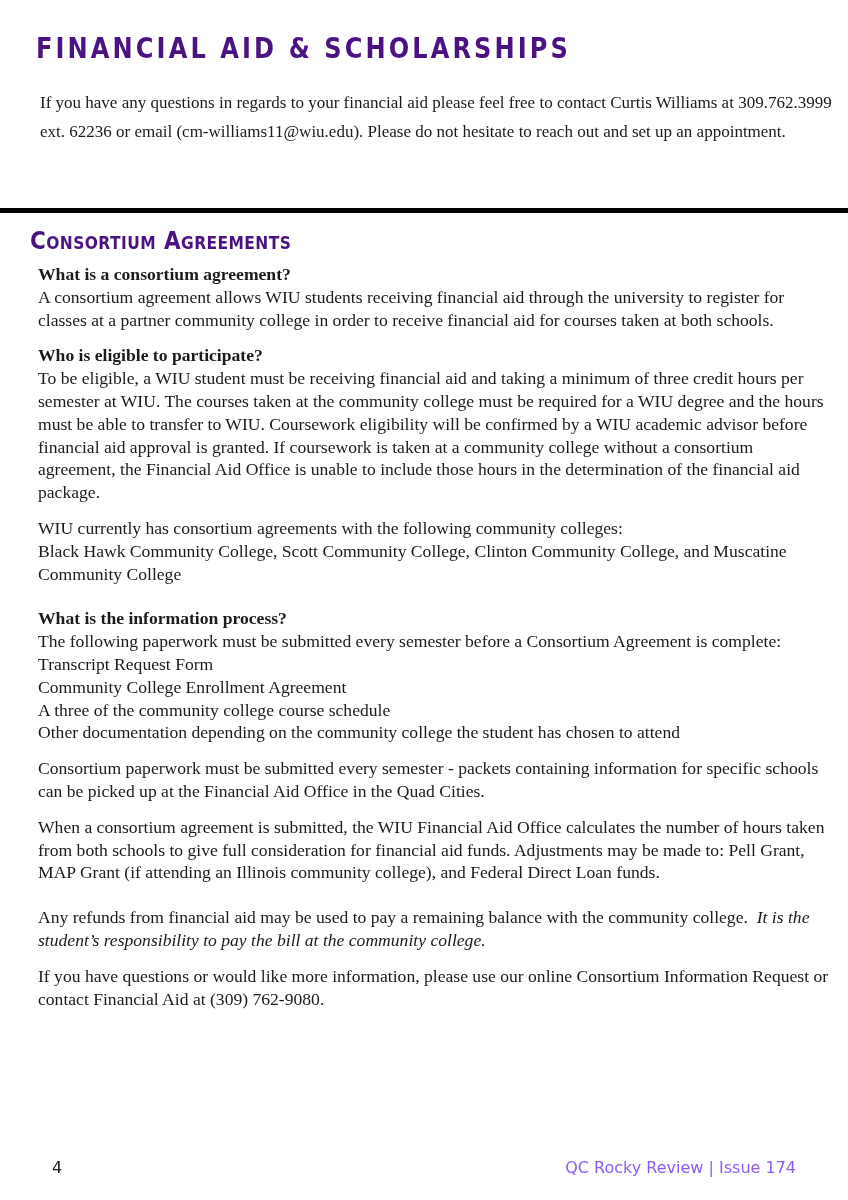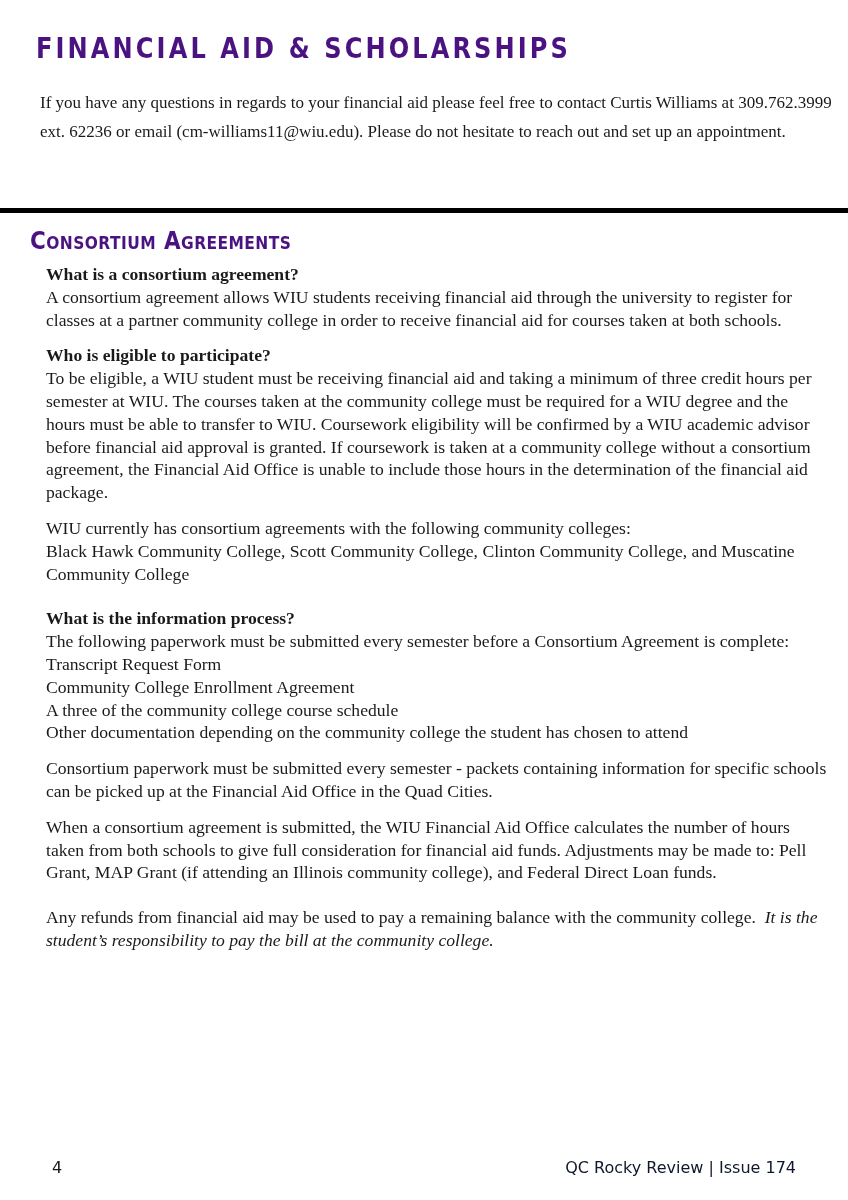--- a/index.html
+++ b/index.html
@@ -24,32 +24,32 @@
     font-family: "DejaVu Sans", sans-serif; font-weight: bold;
     font-size: 25px; font-variant: small-caps; letter-spacing: 0.5px;
     color: #4b1382; margin: 0; line-height: 34px;
     transform: scaleX(0.86); transform-origin: left top; white-space: nowrap;
   }
   .body {
     position: absolute; left: 30px; top: 263px; width: 800px;
     font-family: "Liberation Serif", serif; font-size: 17.6px; line-height: 22.8px;
     color: #1a1a1a;
   }
-  .body p { margin: 0 0 13px 16px; }
+  .body p { margin: 0 0 13px 8px; }
   .body .q { font-weight: bold; display: block; }
   .body .line { display: block; }
   .body .gap-lg { margin-bottom: 22px; }
   .body em { font-style: italic; }
   .footer-page {
     position: absolute; left: 52px; top: 1158px;
     font-family: "DejaVu Sans", sans-serif; font-size: 16px; color: #1a1a1a;
   }
   .footer-issue {
     position: absolute; right: 52px; top: 1158px;
-    font-family: "DejaVu Sans", sans-serif; font-size: 16px; color: #0f172a;
+    font-family: "DejaVu Sans", sans-serif; font-size: 16px; color: #8b5cf6;
     white-space: nowrap;
   }
 </style>
 </head>
 <body>
 
 <h1 class="page-title" style="margin:0;">FINANCIAL AID &amp; SCHOLARSHIPS</h1>
 
 <p class="intro">If you have any questions in regards to your financial aid please feel free to contact Curtis Williams at 309.762.3999 ext. 62236 or email (cm-williams11@wiu.edu). Please do not hesitate to reach out and set up an appointment.</p>
 
@@ -84,16 +84,17 @@
 
   <p style="font-weight:normal;">Consortium paperwork must be submitted every semester - packets containing information for specific schools can be picked up at the Financial Aid Office in the Quad Cities.</p>
 
   <p class="gap-lg">When a consortium agreement is submitted, the WIU Financial Aid Office calculates the number of hours taken from both schools to give full consideration for financial aid funds. Adjustments may be made to: Pell Grant, MAP Grant (if attending an Illinois community college), and Federal Direct Loan funds.</p>
 
   <p>
     <span>Any refunds from financial aid may be used to pay a remaining balance with the community college.</span>&nbsp;
     <em>It is the student’s responsibility to pay the bill at the community college.</em>
   </p>
 
+  <p>If you have questions or would like more information, please use our online Consortium Information Request or contact Financial Aid at (309) 762-9080.</p>
 </div>
 
 <div class="footer-page">4</div>
 <div class="footer-issue">QC Rocky Review | Issue 174</div>
 
 </body></html>

